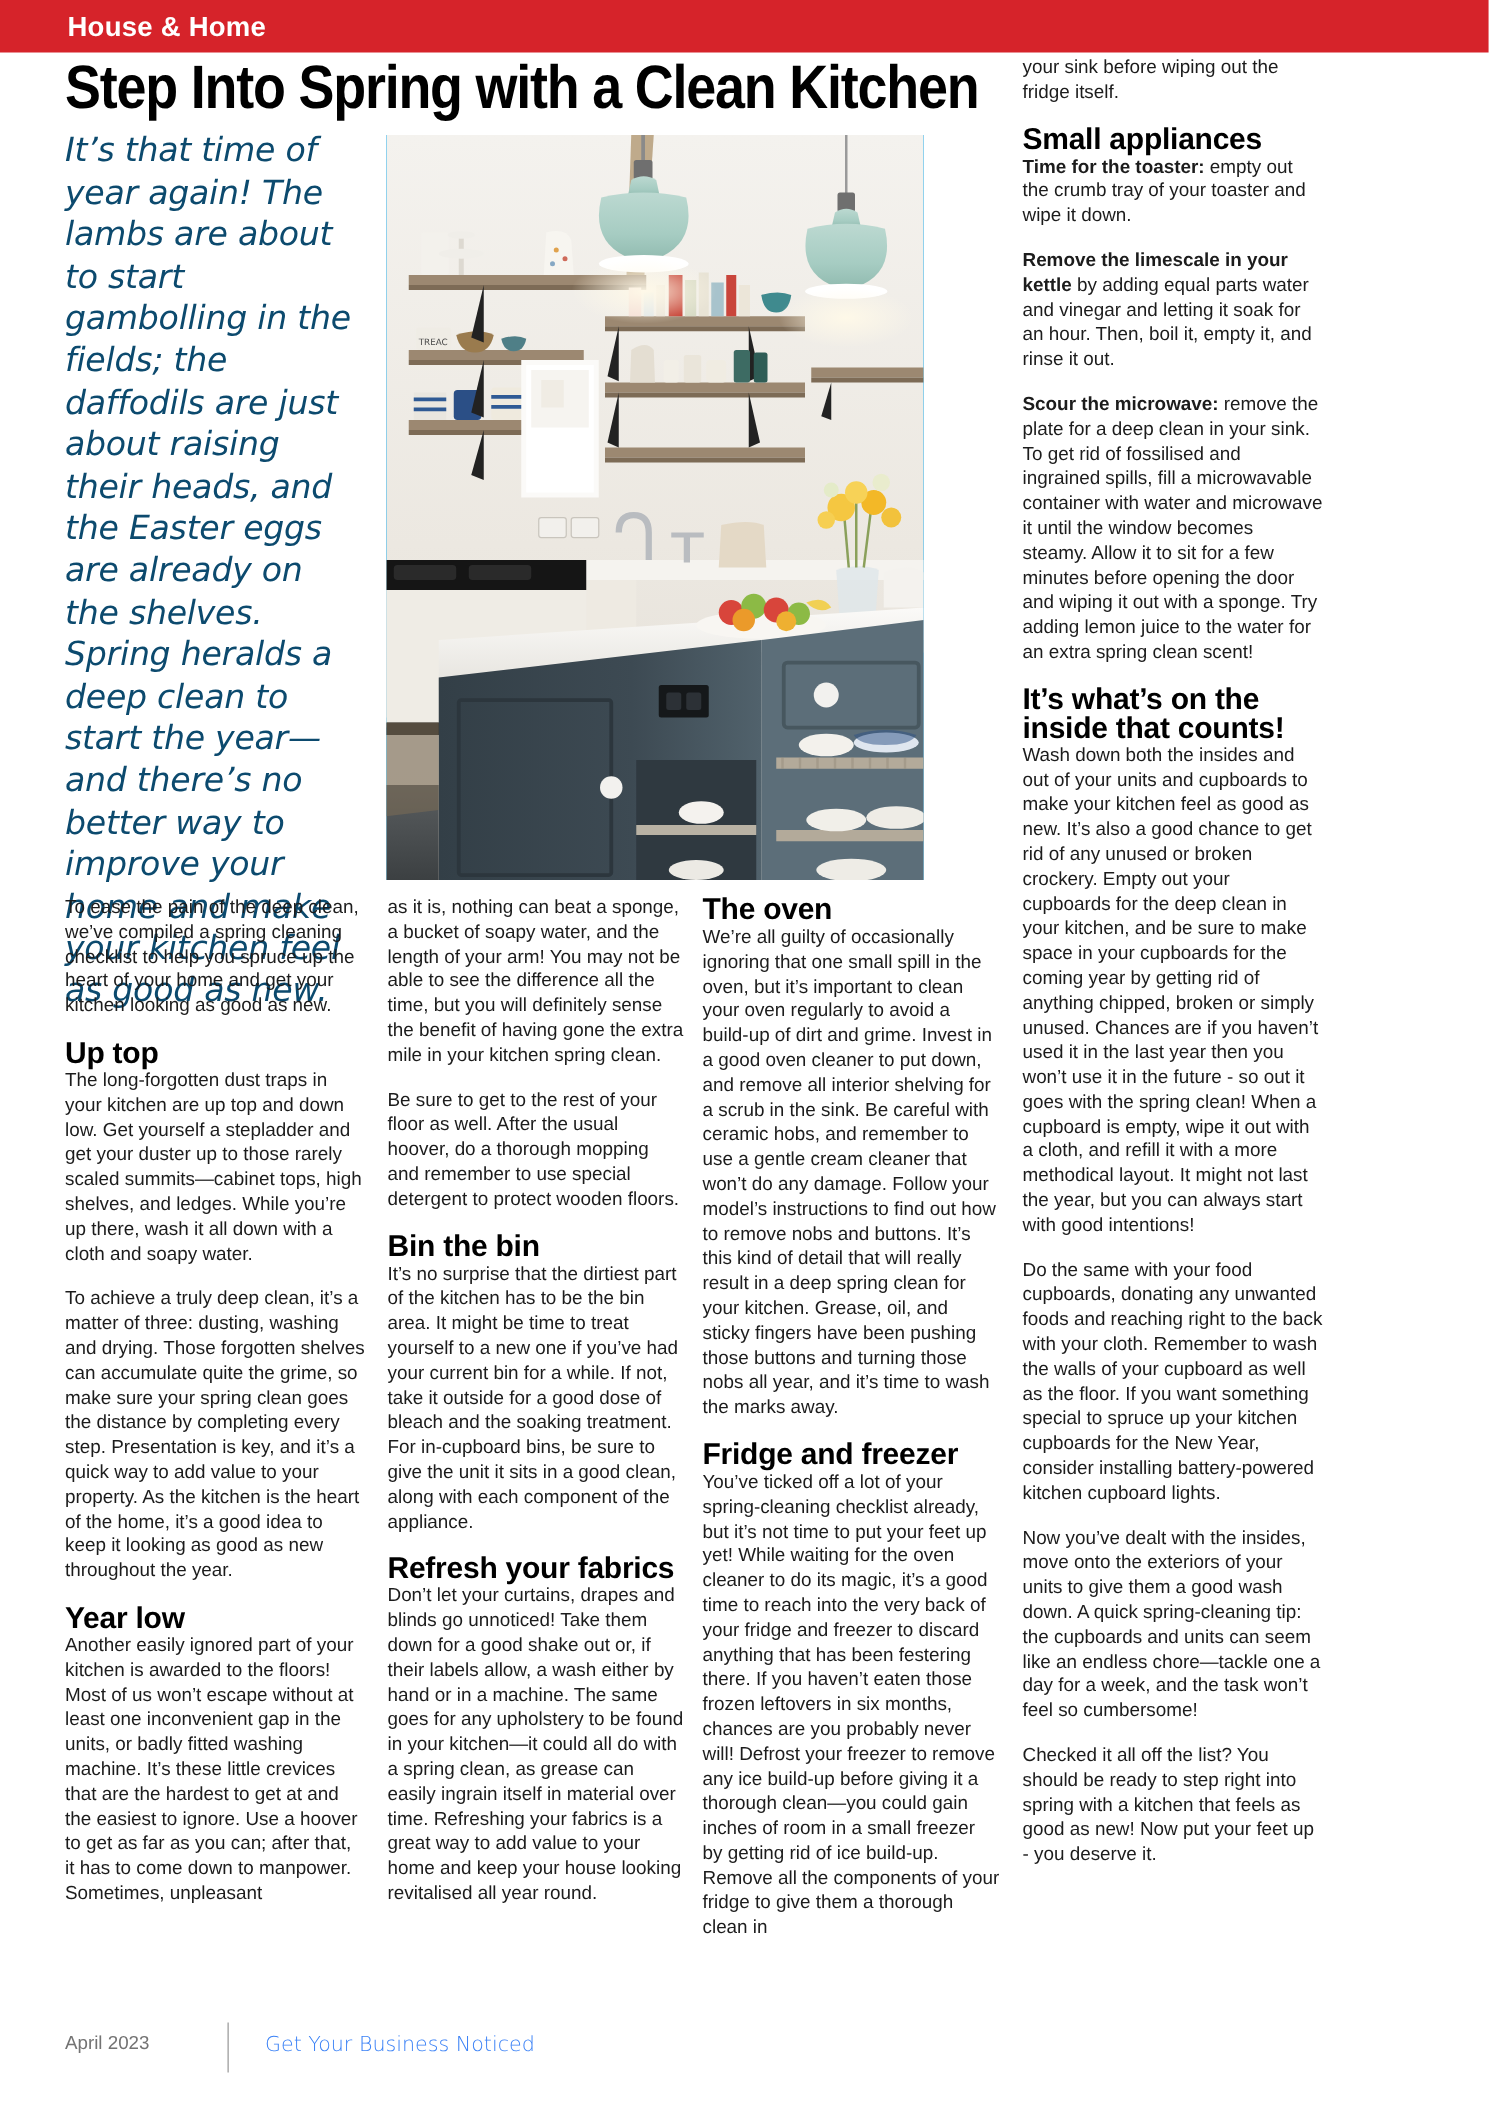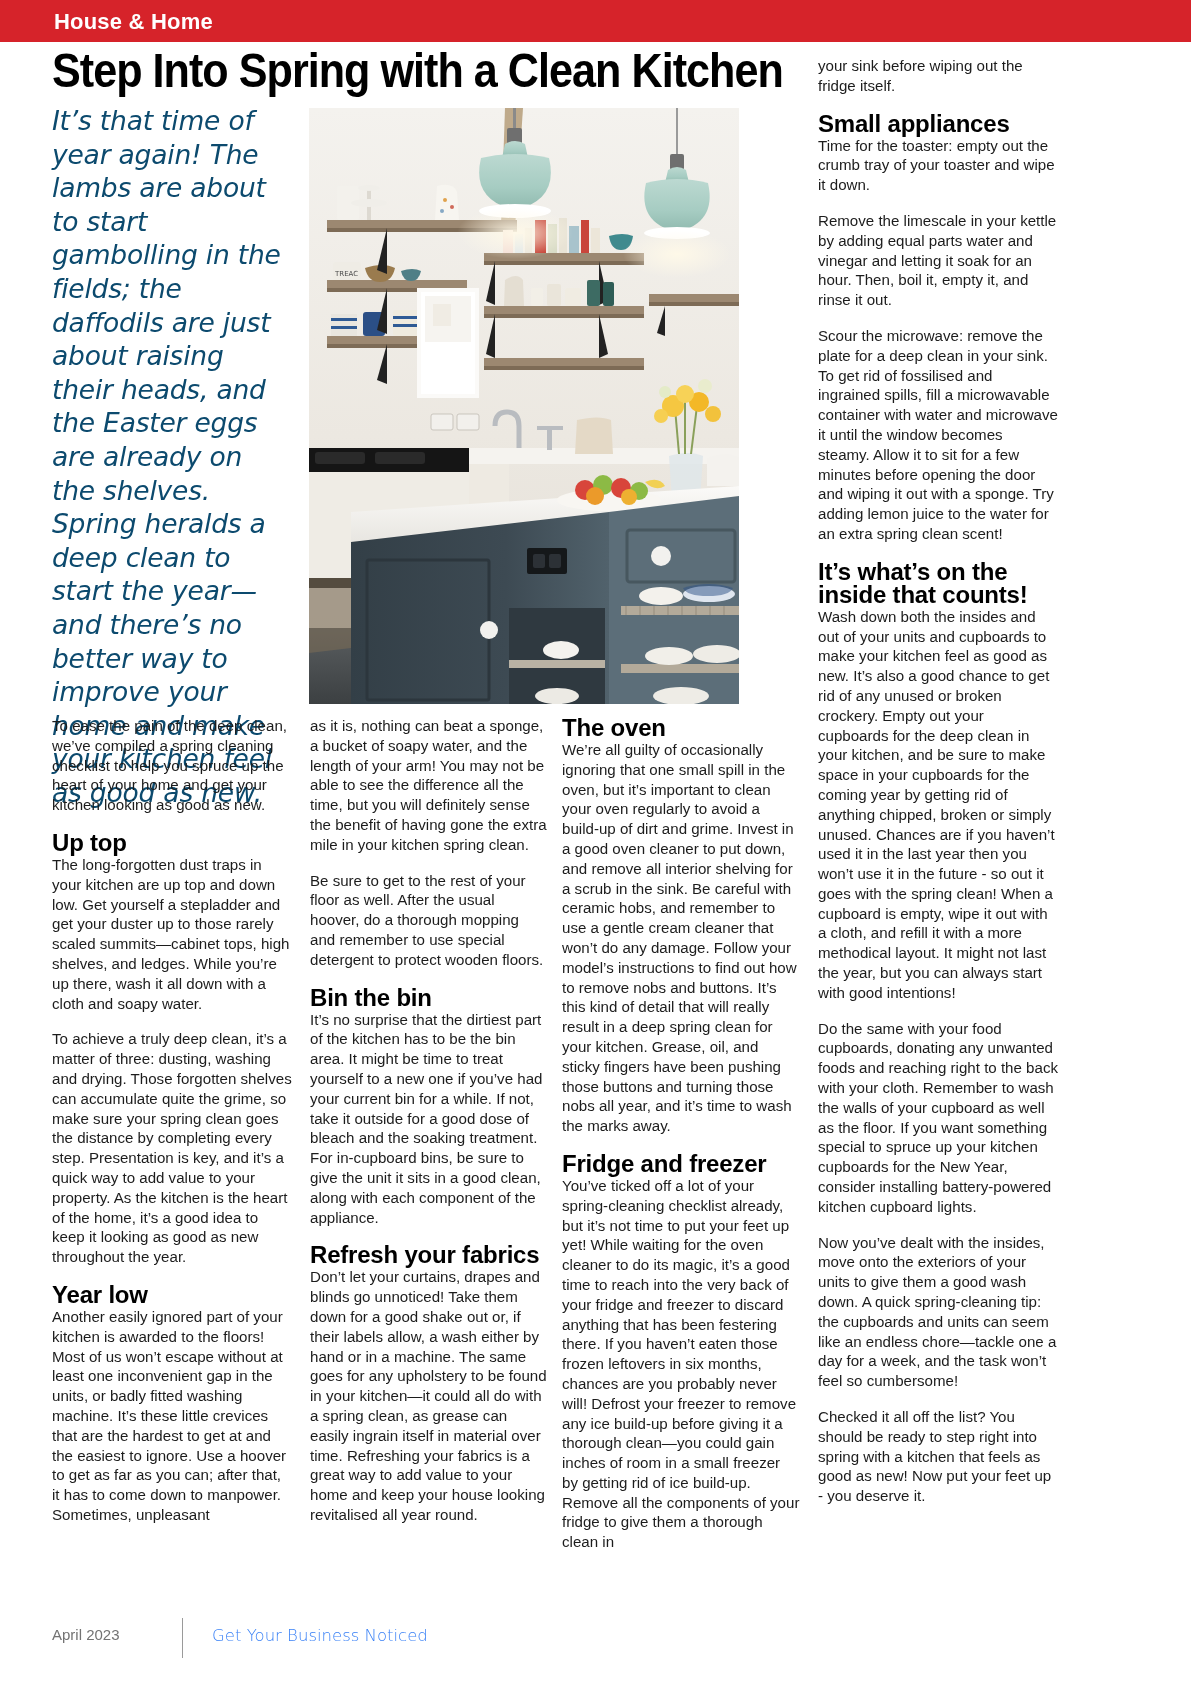--- a/index.html
+++ b/index.html
@@ -80,26 +80,26 @@
   }
   .col p { margin: 0 0 16px 0; }
   .col h3 {
     font-size: 24px;
     line-height: 23px;
     font-weight: bold;
     margin: 0 0 1px 0;
     color: #000;
     letter-spacing: -0.2px;
   }
-  .col .lead { font-weight: normal; }
+  .col .lead { font-weight: bold; }
 
   #col1 { left: 52px; top: 716px; width: 240px; }
   #col2 { left: 310px; top: 716px; width: 238px; }
   #col3 { left: 562px; top: 716px; width: 238px; }
-  #col4 { left: 818px; top: 56px; width: 240px; }
+  #col4 { left: 818px; top: 44px; width: 240px; }
 
   
   .photo {
     position: absolute;
     left: 309px;
     top: 108px;
     width: 430px;
     height: 596px;
     overflow: hidden;
     background: #0ea5e9;

